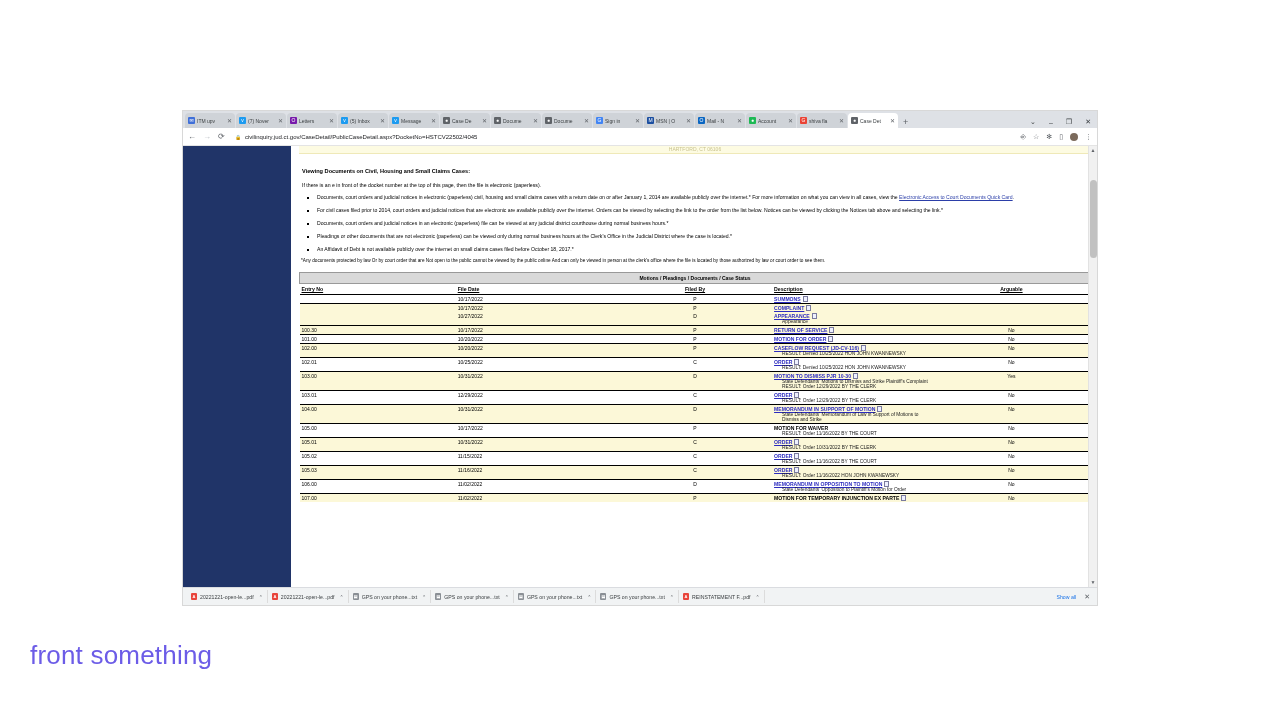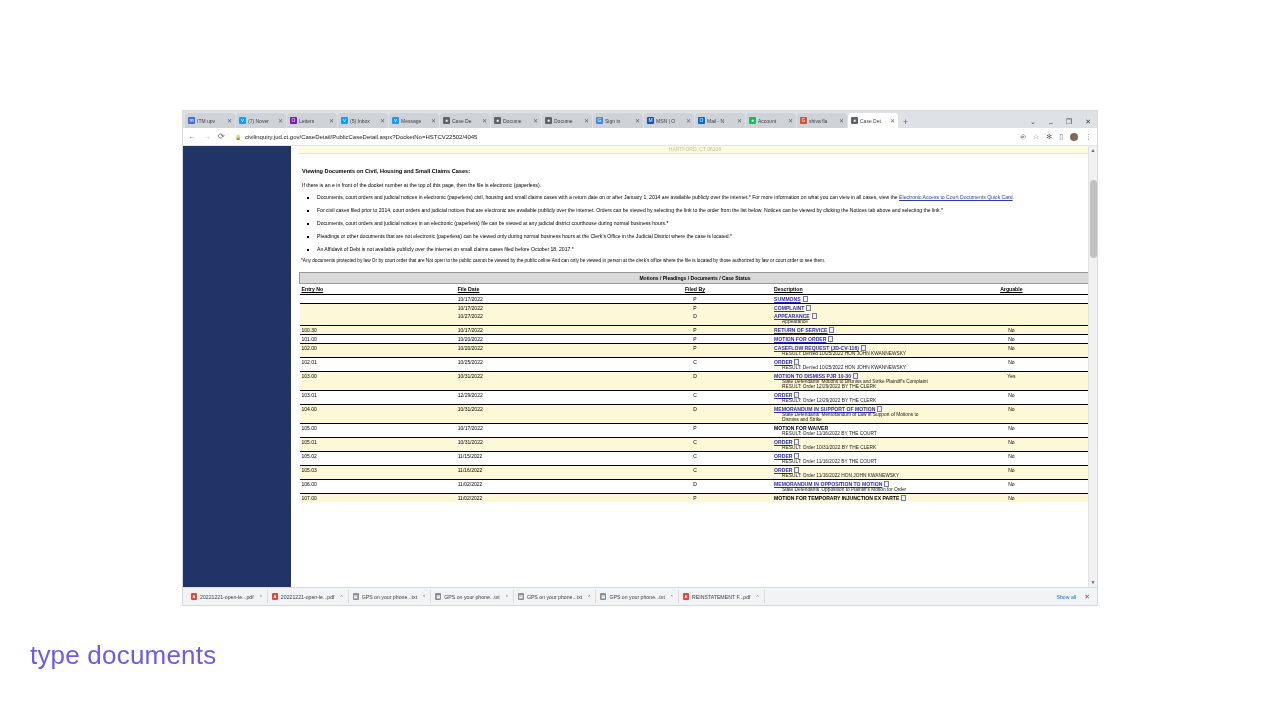--- a/index.html
+++ b/index.html
@@ -491,21 +491,21 @@
             <span class="fico pdf">A</span>
             <span>REINSTATEMENT F...pdf</span>
             <span class="dcar">⌃</span>
           </div>
         </div>
       <span class="showall">Show all</span>
       <span class="shelfclose">✕</span>
     </div>
   </div>
 
-  <div id="typetext">type documents</div>
+  <div id="typetext">front something</div>
 
   <div id="watermark">
     <svg viewBox="0 0 62 36" width="62" height="36" aria-hidden="true">
       <text x="2" y="25" font-family="Liberation Sans, sans-serif" font-size="22" font-weight="bold" fill="#ffffff">lexi</text>
       <circle cx="44" cy="26" r="8" fill="none" stroke="#ffffff" stroke-width="2"></circle>
     </svg>
   </div>
 </div>
 
 </body></html>

